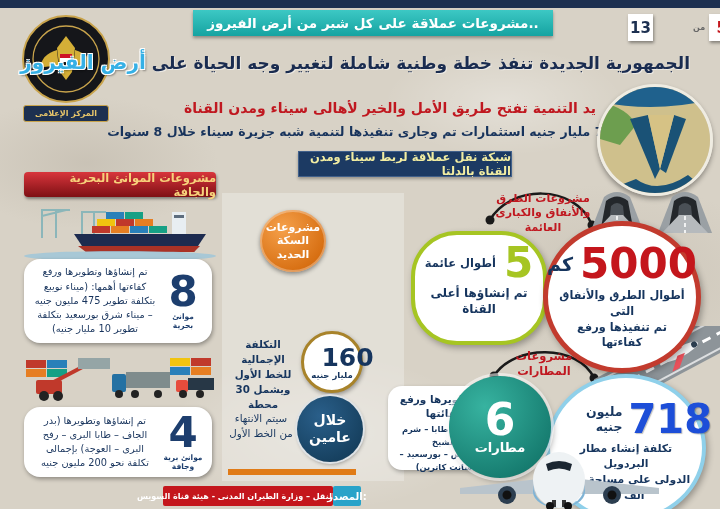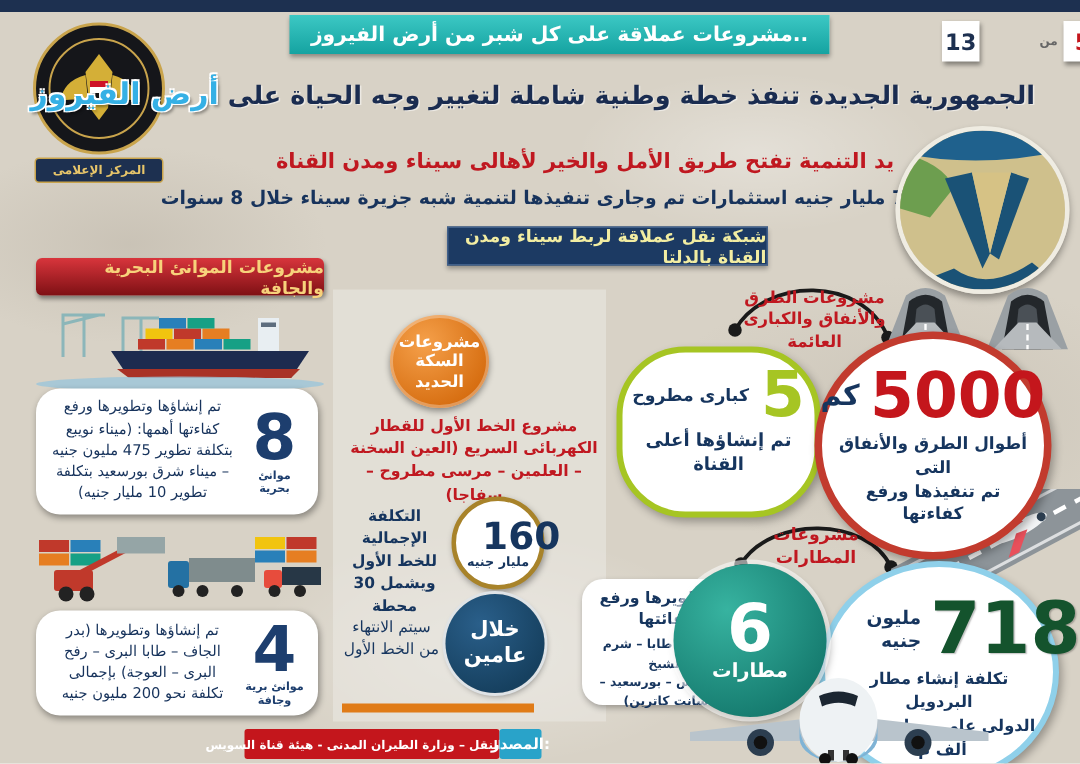--- a/index.html
+++ b/index.html
@@ -129,21 +129,21 @@
   .a-unit { font-size:13px; font-weight:bold; }
   .air-card { left:388px; top:386px; width:112px; height:84px; background:#fff; border-radius:14px;
     box-shadow:1px 2px 4px rgba(0,0,0,.3); z-index:2; text-align:center; padding:7px 5px; }
   .air-card-title { direction:rtl; color:#16355e; font-size:10.5px; font-weight:bold; line-height:1.3; }
   .air-card-list { direction:rtl; color:#16355e; font-size:8.3px; font-weight:bold; line-height:1.5; margin-top:3px; }
 
   .blue-circle { left:546px; top:374px; width:160px; height:148px; border-radius:50%;
     background:#fff; border:4px solid #8fd0ea; box-shadow:2px 3px 6px rgba(0,0,0,.3);
     flex-direction:column; z-index:2; padding-top:6px; }
   .c-row { display:flex; direction:rtl; align-items:center; gap:6px; }
-  .c-num { font-size:48px; font-weight:bold; color:#14532d; line-height:1; text-shadow:1px 1px 1px rgba(0,0,0,.25); }
+  .c-num { font-size:40px; font-weight:bold; color:#1d4ed8; line-height:1; text-shadow:1px 1px 1px rgba(0,0,0,.25); }
   .c-unit { font-size:12.5px; font-weight:bold; color:#16355e;padding-left:46px; }
   .c-desc { width:140px; text-align:center; direction:rtl; color:#16355e;
     font-size:10.8px; font-weight:bold; line-height:1.45; margin-top:2px; }
 
   .plane-front { left:452px; top:448px; width:215px; height:61px; z-index:4; }
 
   .source-red { left:163px; top:486px; width:170px; height:20px; background:#c4161c; border-radius:2px;
     color:#fff; font-size:8px; font-weight:bold; direction:rtl; white-space:nowrap; z-index:5; }
   .source-blue { left:333px; top:486px; width:28px; height:20px; background:#29a3c9; border-radius:2px;
     color:#fff; font-size:10px; font-weight:bold; z-index:5; }
@@ -276,24 +276,20 @@
     </div>
     <div class="card-desc preline">تم إنشاؤها وتطويرها (بدر
 الجاف – طابا البرى – رفح
 البرى – العوجة) بإجمالى
 تكلفة نحو 200 مليون جنيه</div>
   </div>
 
   <div class="abs rail-circle flexc preline">مشروعات
 السكة
 الحديد</div>
-  <div class="abs rail-desc preline">مشروع الخط الأول للقطار
-الكهربائى السريع (العين السخنة
-– العلمين – مرسى مطروح –
-سفاجا)</div>
 
   <div class="abs circle-160 flexc">
     <div class="v160">160</div>
     <div class="u160">مليار جنيه</div>
   </div>
   <div class="abs label-cost preline">التكلفة الإجمالية
 للخط الأول
 ويشمل 30 محطة</div>
 
   <div class="abs circle-dur flexc preline">خلال
@@ -332,21 +328,21 @@
       <span class="km-num">5000</span>
       <span class="km-unit">كم</span>
     </div>
     <div class="km-desc preline">أطوال الطرق والأنفاق التى
 تم تنفيذها ورفع كفاءتها</div>
   </div>
 
   <div class="abs bridges-blob">
     <div class="b-row">
       <span class="b-num">5</span>
-      <span class="b-unit">كبارى مطروح</span>
+      <span class="b-unit">أطوال عائمة</span>
     </div>
     <div class="b-desc preline">تم إنشاؤها أعلى
 القناة</div>
   </div>
 
   <svg class="abs air-arc" viewBox="0 0 118 45">
     <path d="M8,36 C28,4 92,4 108,38" stroke="#1a1a1a" stroke-width="2.5" fill="none"></path>
     <circle cx="8" cy="36" r="4.5" fill="#1a1a1a"></circle>
     <circle cx="108" cy="38" r="4.5" fill="#1a1a1a"></circle>
   </svg>

